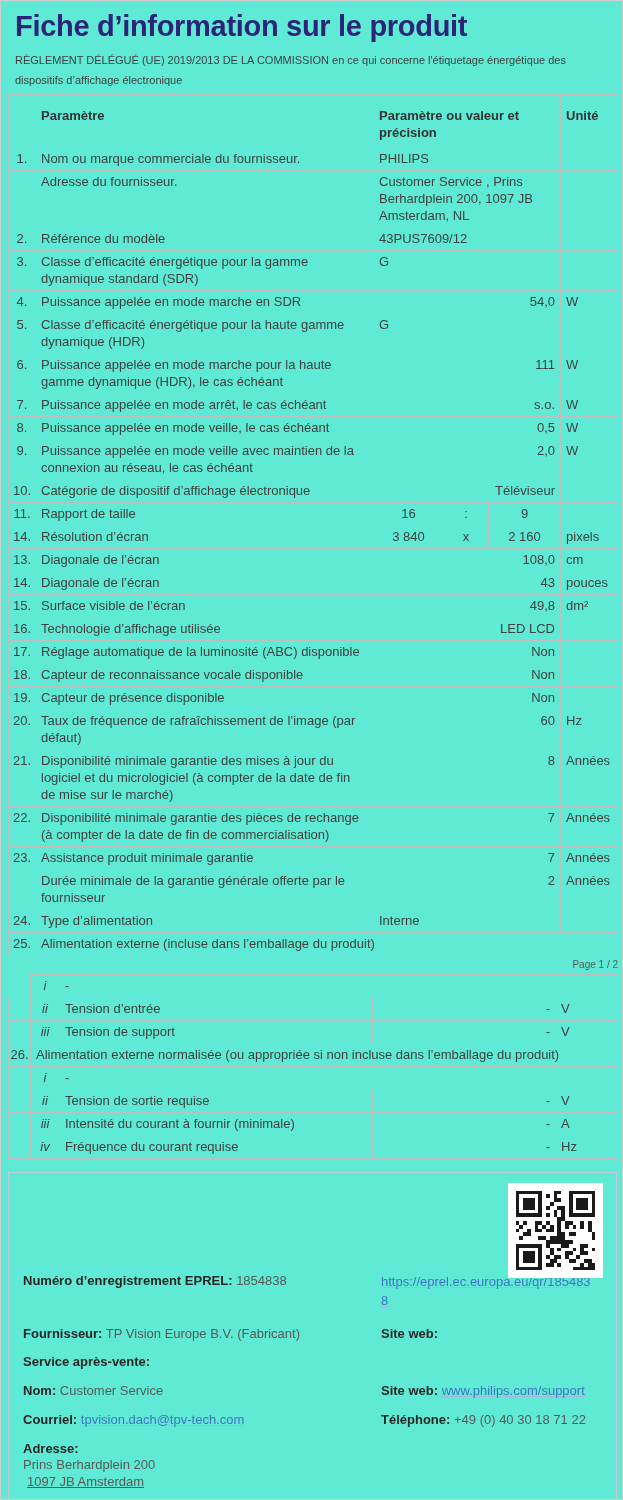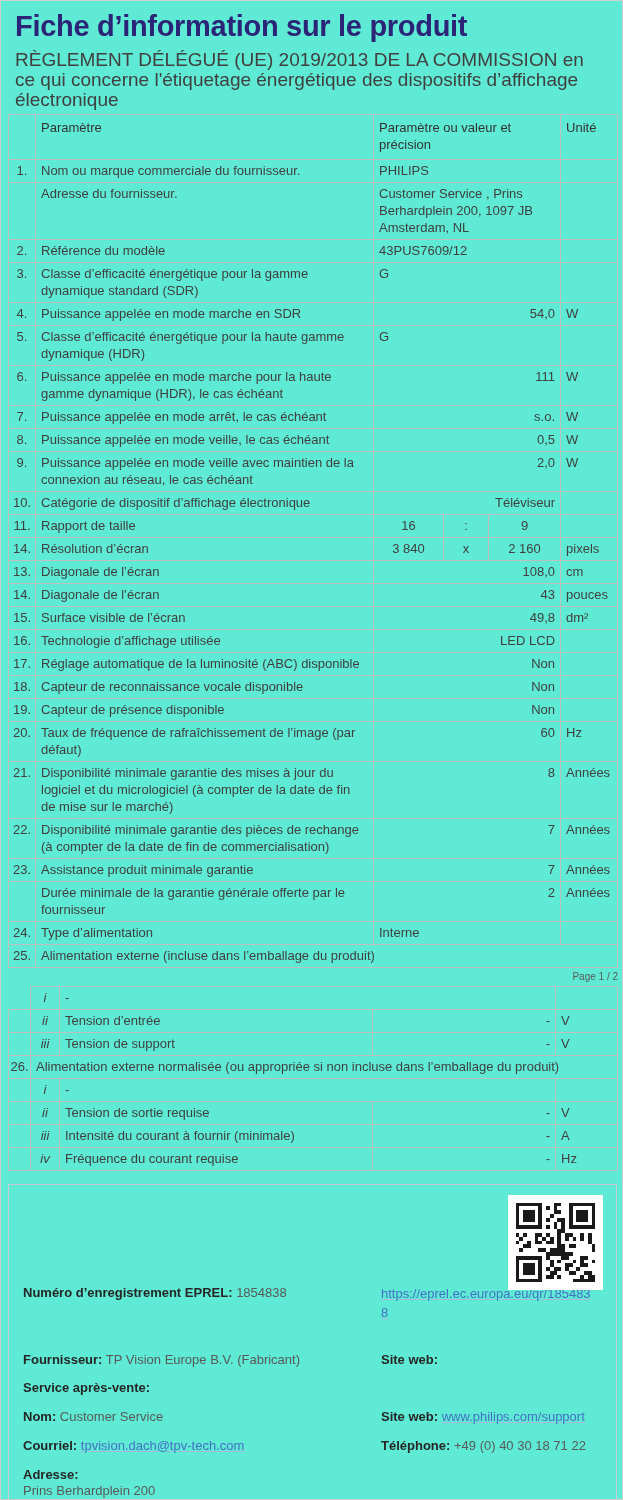--- a/index.html
+++ b/index.html
@@ -10,49 +10,49 @@
     --value-color:#595959;
     --border-color:#bfbfbf;
   }
   *{box-sizing:border-box;}
   html,body{margin:0;padding:0;background:#fff;}
   body{width:623px;height:1500px;font-family:"Liberation Sans",sans-serif;color:var(--text-color);}
   .page{position:relative;width:623px;height:1500px;border:1px solid #cfcfcf;background:#5eead4;overflow:hidden;}
 
   .header{padding:8px 20px 4px 14px;}
   .title{margin:0 0 7px 0;font-size:29px;line-height:34px;font-weight:bold;color:var(--title-color);letter-spacing:-0.3px;}
-  .subtitle{margin:0;font-size:19px;line-height:20px;color:var(--text-color);width:578px;}
+  .subtitle{margin:0;font-size:11px;line-height:20px;color:var(--text-color);width:578px;}
 
   table{border-collapse:collapse;table-layout:fixed;width:609px;margin-left:7px;font-size:13px;color:var(--text-color);}
   td,th{border:1px solid var(--border-color);padding:2px 5px 3px 5px;vertical-align:top;line-height:17px;text-align:left;font-weight:normal;overflow:hidden;}
-  th{font-weight:normal;color:#333;padding-top:4px;padding-bottom:6px;}
+  th{font-weight:bold;color:#333;padding-top:12px;padding-bottom:6px;}
   .num{text-align:center;padding-left:1px;padding-right:1px;}
   .val-r{text-align:right;}
   .val-c{text-align:center;}
   .sub{font-style:italic;text-align:center;padding-left:1px;padding-right:1px;}
   .open{border-left:none;border-top:none;}
 
   .page-indicator{width:617px;text-align:right;font-size:10px;color:#595959;margin:3px 0 4px 0;line-height:11px;}
 
   .footer-box{position:relative;width:609px;margin:13px 0 0 7px;height:346px;border:1px solid #c4cbd7;padding:13px 14px;font-size:13px;}
   .market-date{line-height:18px;color:var(--text-color);}
   .qr{position:absolute;top:10px;right:13px;width:95px;height:95px;}
   .f-row{display:grid;grid-template-columns:358px 1fr;line-height:18px;}
   .f-label{font-weight:bold;color:var(--label-color);}
   .f-value{color:var(--value-color);}
   .link{color:var(--link-color);text-decoration:underline;text-decoration-color:#a8b6d8;cursor:pointer;}
   .eprel-row{margin-top:86px;}
   .eprel-link-wrap{width:212px;word-break:break-all;line-height:19px;}
-  .supplier-row{margin-top:29px;}
+  .supplier-row{margin-top:15px;}
   .aftersales-row{margin-top:10px;gap:8px;}
   .nom-row{margin-top:11px;}
   .courriel-row{margin-top:11px;}
   .adresse-row{margin-top:12px;}
   .addr-line{line-height:17px;color:var(--value-color);}
-  .addr-indent{padding-left:4px;}
+  .addr-indent{padding-left:4px;text-decoration:underline;}
 </style>
 </head>
 <body>
 
 <div class="page">
 
   <div class="header">
     <h1 class="title">Fiche d’information sur le produit</h1>
     <p class="subtitle">RÈGLEMENT DÉLÉGUÉ (UE) 2019/2013 DE LA COMMISSION en ce qui concerne l'étiquetage énergétique des dispositifs d’affichage électronique</p>
   </div>

